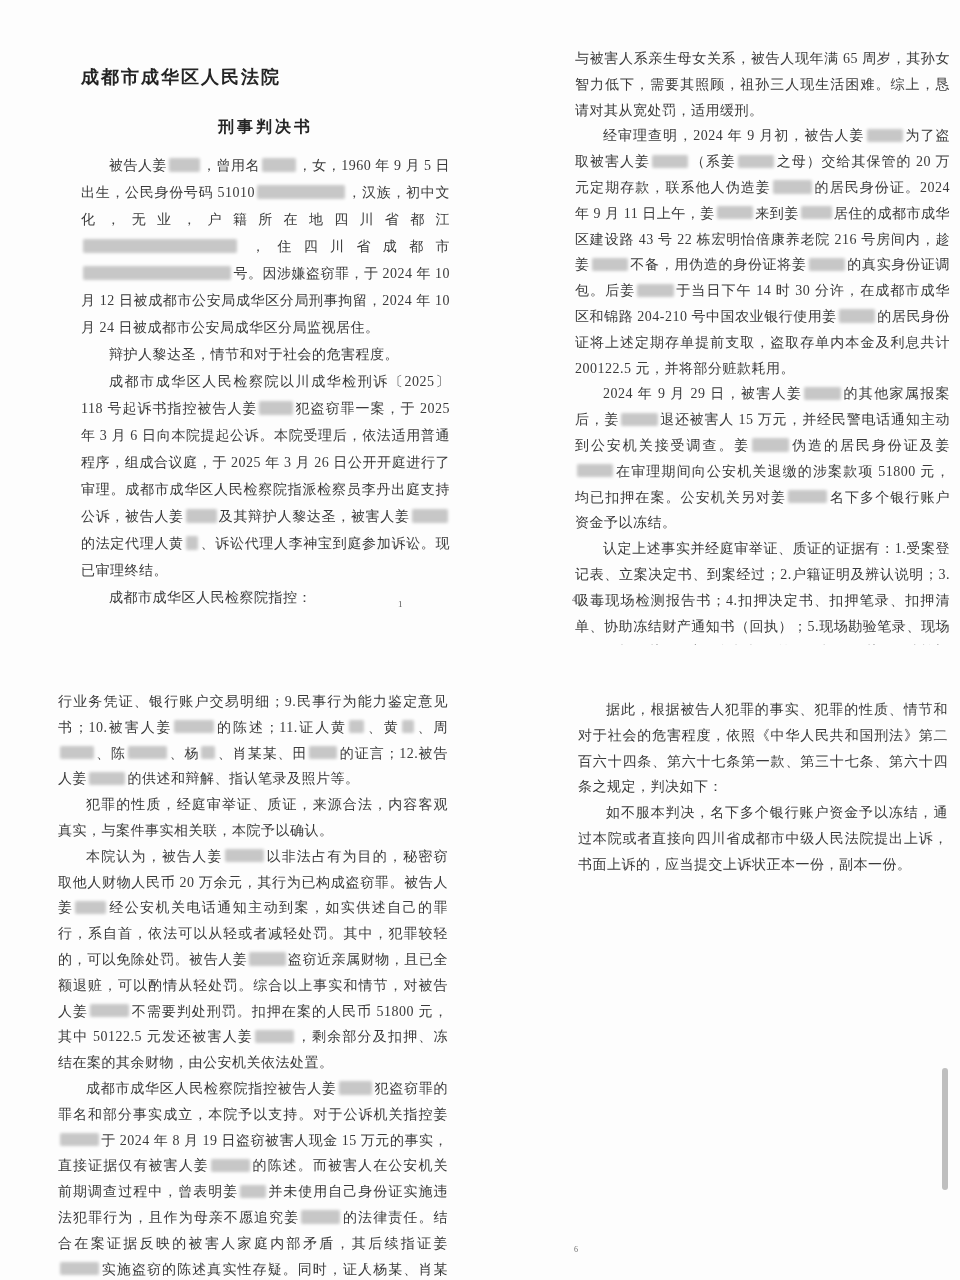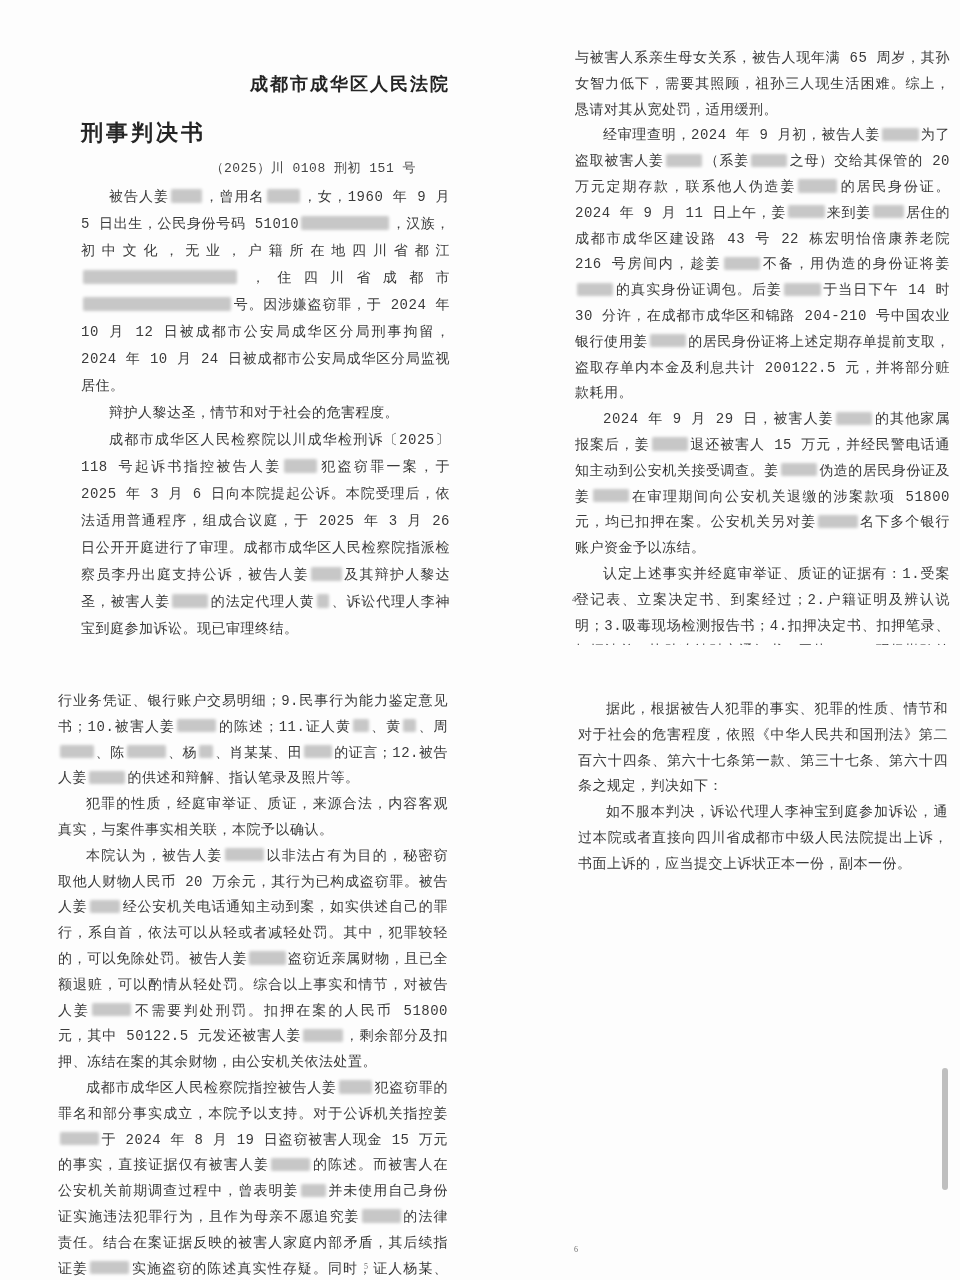--- a/index.html
+++ b/index.html
@@ -13,35 +13,35 @@
   }
   .sheet{width:960px;height:1280px;display:grid;
     grid-template-columns:468px 492px;
     grid-template-rows:645px 635px;}
   .page{position:relative;overflow:hidden;box-sizing:border-box;}
   
   .pg-tl{padding:66px 18px 0 81px;}
   .pg-tr{padding:46px 10px 0 107px;}
   .pg-bl{padding:44px 20px 0 58px;}
   .pg-br{padding:52px 12px 0 110px;}
-  .blk{font-size:14px;font-family:Liberation Mono, monospace;}
+  .blk{font-size:14px;}
   .para{
     line-height:25.8px;
     text-align:justify;
     text-indent:2em;
     letter-spacing:0.5px;
   }
   .pg-tl .para{line-height:27px;}
   .no-indent{text-indent:0;}
   .title-court{
-    text-align:right;font-weight:bold;font-size:18px;color:#242424;
-    letter-spacing:2px;line-height:22px;margin:8px 0 29px 0;
+    text-align:left;font-weight:bold;font-size:18px;color:#242424;
+    letter-spacing:2px;line-height:22px;margin:0 0 29px 0;
   }
   .title-doc{
-    font-weight:bold;font-size:22px;color:#242424;
+    text-align:center;font-weight:bold;font-size:16px;color:#242424;
     letter-spacing:3px;line-height:20px;margin:0 0 15px 0;
   }
   .case-no{
     text-align:right;padding-right:34px;font-size:13px;color:#444;
     line-height:18px;margin:0 0 6px 0;letter-spacing:0.5px;
   }
   .redact{
     display:inline-block;height:0.95em;
     background:var(--redact,#c7c7c7);
     border-radius:2px;filter:blur(1.6px);
@@ -60,21 +60,20 @@
     background:var(--scroll,#b4b4b4);border-radius:3px;opacity:.85;
   }
 </style>
 </head>
 <body>
 
 <main class="sheet">
   <section class="page pg-tl">
       <div class="blk title-court">成都市成华区人民法院</div>
       <div class="blk title-doc">刑事判决书</div>
-      <div class="blk case-no">（2025）川 0108 刑初 151 号</div>
       <div class="blk para">被告人姜<span class="redact" style="width: 2.2em;"></span>，曾用名<span class="redact" style="width: 2.4em;"></span>，女，1960 年 9 月 5 日出生，公民身份号码 51010<span class="redact" style="width: 6.3em;"></span>，汉族，初中文化，无业，户籍所在地四川省都江<span class="redact" style="width: 11em;"></span>，住四川省成都市<span class="redact" style="width: 10.6em;"></span>号。因涉嫌盗窃罪，于 2024 年 10 月 12 日被成都市公安局成华区分局刑事拘留，2024 年 10 月 24 日被成都市公安局成华区分局监视居住。</div>
       <div class="blk para">辩护人黎达圣，情节和对于社会的危害程度。</div>
       <div class="blk para">成都市成华区人民检察院以川成华检刑诉〔2025〕118 号起诉书指控被告人姜<span class="redact" style="width: 2.4em;"></span>犯盗窃罪一案，于 2025 年 3 月 6 日向本院提起公诉。本院受理后，依法适用普通程序，组成合议庭，于 2025 年 3 月 26 日公开开庭进行了审理。成都市成华区人民检察院指派检察员李丹出庭支持公诉，被告人姜<span class="redact" style="width: 2.2em;"></span>及其辩护人黎达圣，被害人姜<span class="redact" style="width: 2.6em;"></span>的法定代理人黄<span class="redact" style="width: 0.9em;"></span>、诉讼代理人李神宝到庭参加诉讼。现已审理终结。</div>
       <div class="blk para">成都市成华区人民检察院指控：</div>
       <span class="pagenum">1</span>
     </section>
   <section class="page pg-tr">
       <div class="blk para no-indent">与被害人系亲生母女关系，被告人现年满 65 周岁，其孙女智力低下，需要其照顾，祖孙三人现生活困难。综上，恳请对其从宽处罚，适用缓刑。</div>
       <div class="blk para">经审理查明，2024 年 9 月初，被告人姜<span class="redact" style="width: 2.6em;"></span>为了盗取被害人姜<span class="redact" style="width: 2.6em;"></span>（系姜<span class="redact" style="width: 2.6em;"></span>之母）交给其保管的 20 万元定期存款，联系他人伪造姜<span class="redact" style="width: 2.8em;"></span>的居民身份证。2024 年 9 月 11 日上午，姜<span class="redact" style="width: 2.6em;"></span>来到姜<span class="redact" style="width: 2.2em;"></span>居住的成都市成华区建设路 43 号 22 栋宏明怡倍康养老院 216 号房间内，趁姜<span class="redact" style="width: 2.6em;"></span>不备，用伪造的身份证将姜<span class="redact" style="width: 2.6em;"></span>的真实身份证调包。后姜<span class="redact" style="width: 2.6em;"></span>于当日下午 14 时 30 分许，在成都市成华区和锦路 204-210 号中国农业银行使用姜<span class="redact" style="width: 2.6em;"></span>的居民身份证将上述定期存单提前支取，盗取存单内本金及利息共计 200122.5 元，并将部分赃款耗用。</div>
       <div class="blk para">2024 年 9 月 29 日，被害人姜<span class="redact" style="width: 2.6em;"></span>的其他家属报案后，姜<span class="redact" style="width: 2.6em;"></span>退还被害人 15 万元，并经民警电话通知主动到公安机关接受调查。姜<span class="redact" style="width: 2.6em;"></span>伪造的居民身份证及姜<span class="redact" style="width: 2.6em;"></span>在审理期间向公安机关退缴的涉案款项 51800 元，均已扣押在案。公安机关另对姜<span class="redact" style="width: 2.8em;"></span>名下多个银行账户资金予以冻结。</div>
@@ -83,18 +82,18 @@
     </section>
   <section class="page pg-bl">
       <div class="blk para no-indent">行业务凭证、银行账户交易明细；9.民事行为能力鉴定意见书；10.被害人姜<span class="redact" style="width: 2.8em;"></span>的陈述；11.证人黄<span class="redact" style="width: 1.1em;"></span>、黄<span class="redact" style="width: 0.9em;"></span>、周<span class="redact" style="width: 2.4em;"></span>、陈<span class="redact" style="width: 2.8em;"></span>、杨<span class="redact" style="width: 1em;"></span>、肖某某、田<span class="redact" style="width: 2em;"></span>的证言；12.被告人姜<span class="redact" style="width: 2.6em;"></span>的供述和辩解、指认笔录及照片等。</div>
       <div class="blk para">犯罪的性质，经庭审举证、质证，来源合法，内容客观真实，与案件事实相关联，本院予以确认。</div>
       <div class="blk para">本院认为，被告人姜<span class="redact" style="width: 2.8em;"></span>以非法占有为目的，秘密窃取他人财物人民币 20 万余元，其行为已构成盗窃罪。被告人姜<span class="redact" style="width: 2.2em;"></span>经公安机关电话通知主动到案，如实供述自己的罪行，系自首，依法可以从轻或者减轻处罚。其中，犯罪较轻的，可以免除处罚。被告人姜<span class="redact" style="width: 2.6em;"></span>盗窃近亲属财物，且已全额退赃，可以酌情从轻处罚。综合以上事实和情节，对被告人姜<span class="redact" style="width: 2.8em;"></span>不需要判处刑罚。扣押在案的人民币 51800 元，其中 50122.5 元发还被害人姜<span class="redact" style="width: 2.8em;"></span>，剩余部分及扣押、冻结在案的其余财物，由公安机关依法处置。</div>
       <div class="blk para">成都市成华区人民检察院指控被告人姜<span class="redact" style="width: 2.4em;"></span>犯盗窃罪的罪名和部分事实成立，本院予以支持。对于公诉机关指控姜<span class="redact" style="width: 2.8em;"></span>于 2024 年 8 月 19 日盗窃被害人现金 15 万元的事实，直接证据仅有被害人姜<span class="redact" style="width: 2.8em;"></span>的陈述。而被害人在公安机关前期调查过程中，曾表明姜<span class="redact" style="width: 1.8em;"></span>并未使用自己身份证实施违法犯罪行为，且作为母亲不愿追究姜<span class="redact" style="width: 2.8em;"></span>的法律责任。结合在案证据反映的被害人家庭内部矛盾，其后续指证姜<span class="redact" style="width: 2.8em;"></span>实施盗窃的陈述真实性存疑。同时，证人杨某、肖某某的证言证实，被害人在养老院生活期间即指控</div>
       <span class="pagenum">5</span>
     </section>
   <section class="page pg-br">
       <div class="blk para">据此，根据被告人犯罪的事实、犯罪的性质、情节和对于社会的危害程度，依照《中华人民共和国刑法》第二百六十四条、第六十七条第一款、第三十七条、第六十四条之规定，判决如下：</div>
-      <div class="blk para">如不服本判决，诉讼代理人李神宝到庭参加诉讼，通过本院或者直接向四川省成都市中级人民法院提出上诉，书面上诉的，应当提交上诉状正本一份，副本一份。</div>
+      <div class="blk para">如不服本判决，名下多个银行账户资金予以冻结，通过本院或者直接向四川省成都市中级人民法院提出上诉，书面上诉的，应当提交上诉状正本一份，副本一份。</div>
       <span class="pagenum">6</span>
     </section>
 </main>
 
 <div class="scrollbar"></div>
 
 </body></html>

